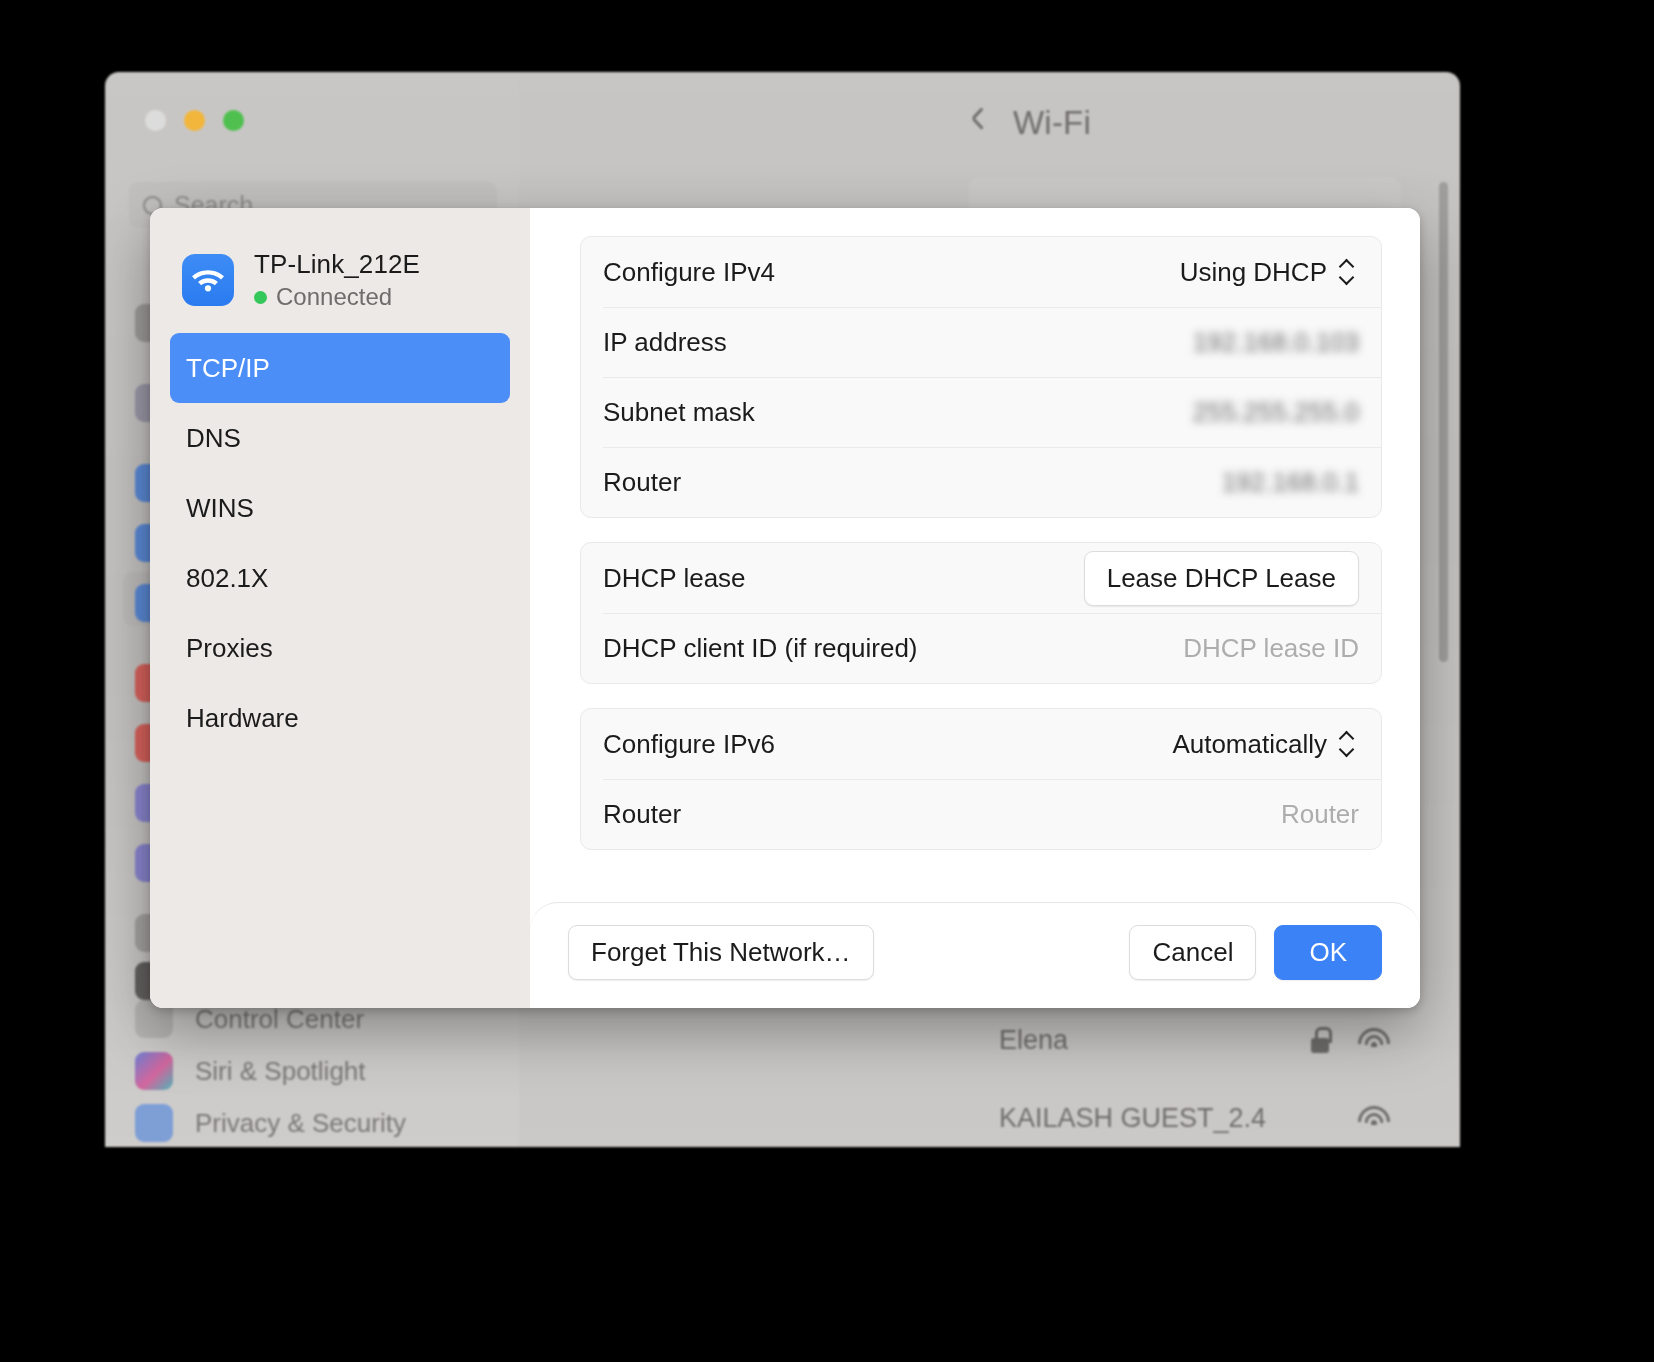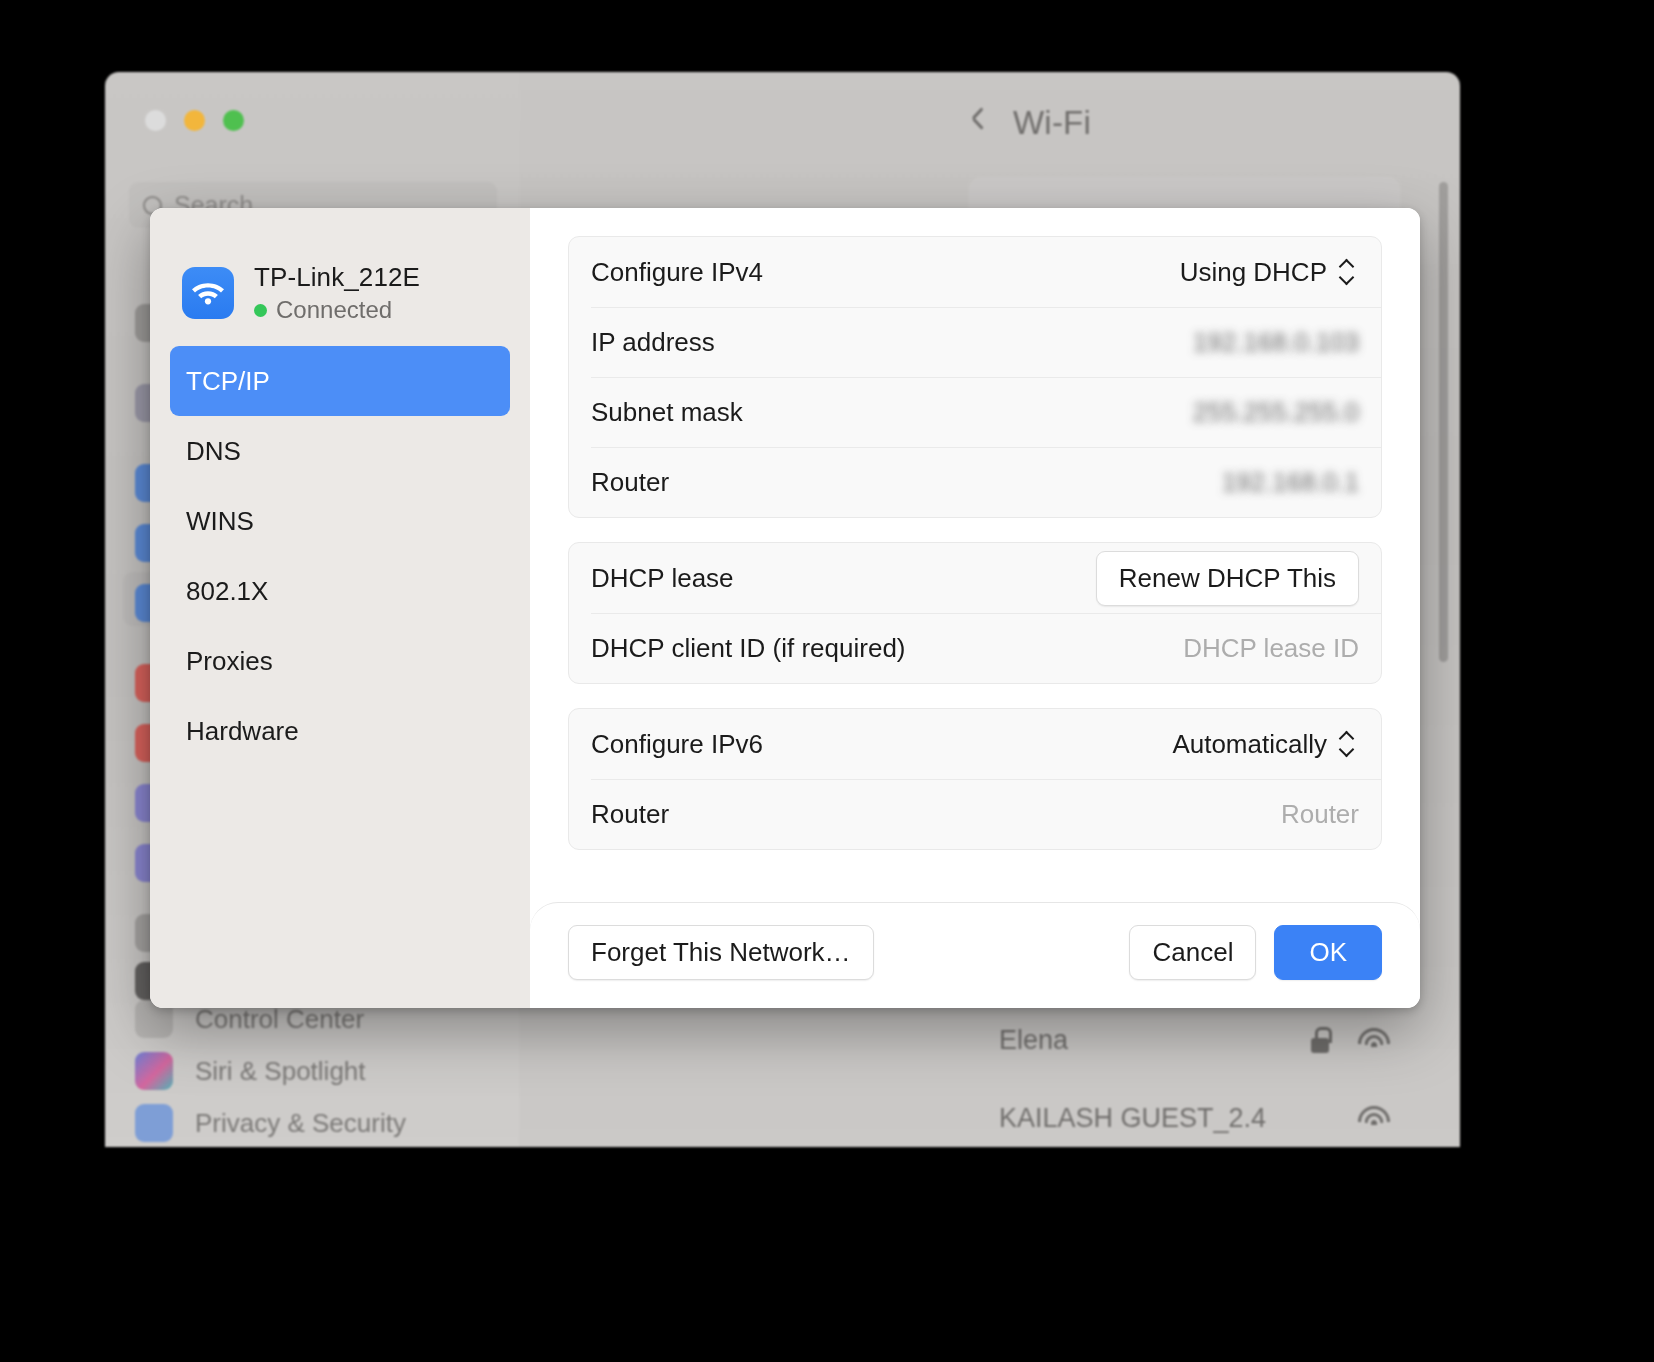--- a/index.html
+++ b/index.html
@@ -108,21 +108,21 @@
   .sheet {
     position:absolute; left: 150px; top: 208px;
     width: 1270px; height: 800px;
     border-radius: 13px; overflow:hidden;
     background: #ffffff;
     box-shadow: 0 22px 60px rgba(0,0,0,.34), 0 3px 10px rgba(0,0,0,.2);
     display:flex;
   }
   .sheet-sidebar {
     width: 380px; flex:none; background: #ece9e6;
-    padding: 44px 20px 0 20px;
+    padding: 31px 20px 0 20px;
     text-align: right;
   }
   .net-header { display:flex; align-items:center; gap: 20px; padding: 10px 0 22px 12px; }
   .net-icon {
     width: 52px; height: 52px; border-radius: 13px; flex:none;
     background: linear-gradient(180deg,#3d8cf6 0%, #2a7bf0 100%);
     position: relative;
   }
   .net-icon svg { position:absolute; left:50%; top:50%; transform: translate(-50%,-50%); }
   .net-texts { display:flex; flex-direction:column; gap: 3px; }
@@ -133,21 +133,21 @@
 
   .sb-list { display:flex; flex-direction:column; }
   .sb-row {
     height: 70px; display:flex; align-items:center;
     padding: 0 16px; border-radius: 9px; font-size: 26px; color:#1b1b1b;
     cursor: default;
   }
   .sb-row.active { background: #4c8ef7; color:#fff; }
 
   .sheet-body { flex:1; display:flex; flex-direction:column; background:#fff; position:relative; }
-  .sheet-scroll { flex:1; padding: 28px 38px 0 38px; }
+  .sheet-scroll { flex:1; padding: 28px 38px 0 38px; margin-left: 12px; }
 
   .group {
     background: #f9f9f9; border: 1px solid #e9e9e9;
     border-radius: 11px; margin-bottom: 24px; overflow:hidden;
   }
   .row {
     display:flex; align-items:center; min-height: 70px;
     padding: 0 22px; position:relative;
   }
   .row + .row::before {
@@ -355,21 +355,21 @@
             <div class="row-right">
               <div class="row-value redacted">192.168.0.1</div>
             </div>
           </div>
         </div>
 
         <div class="group">
           <div class="row">
             <div class="row-label">DHCP lease</div>
             <div class="row-right">
-              <button class="btn">Renew DHCP This</button>
+              <button class="btn">Lease DHCP Lease</button>
             </div>
           </div>
           <div class="row">
             <div class="row-label">DHCP client ID (if required)</div>
             <div class="row-right">
               <div class="row-value muted">DHCP lease ID</div>
             </div>
           </div>
         </div>
 

